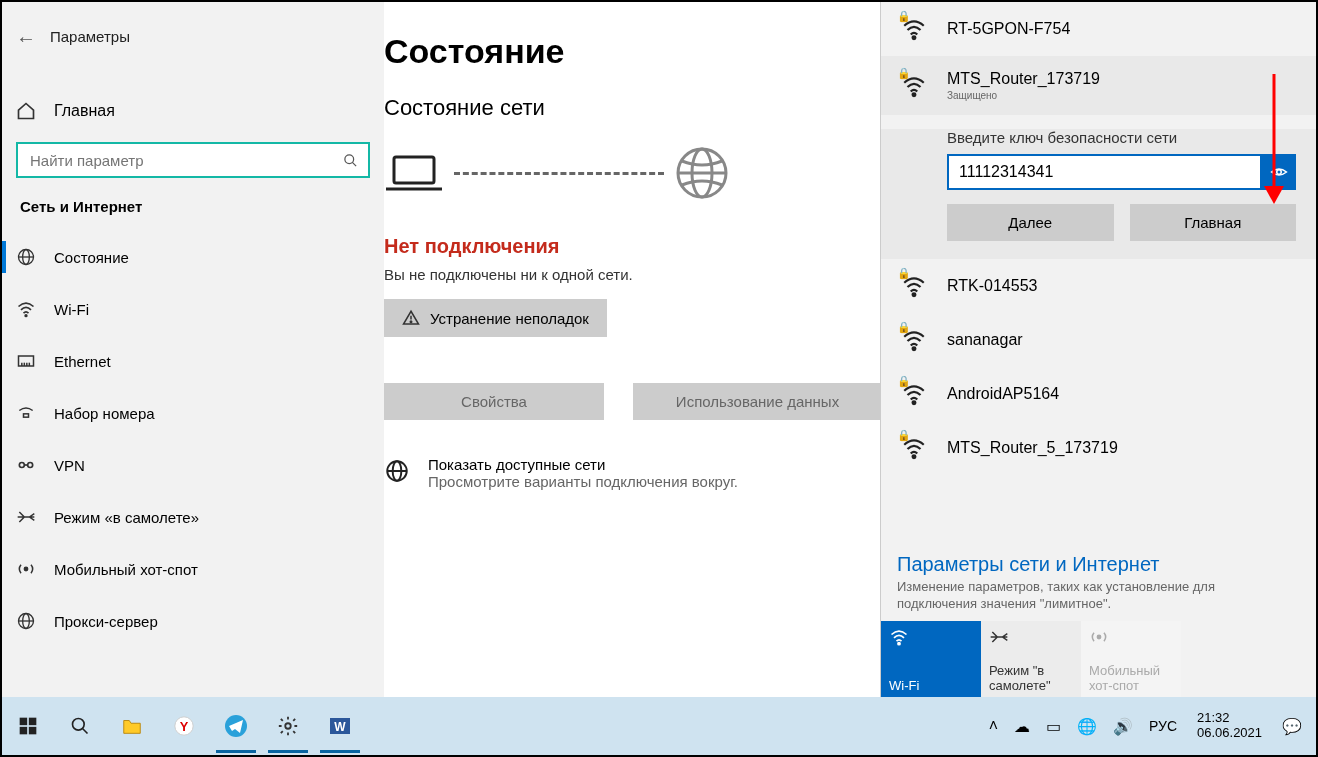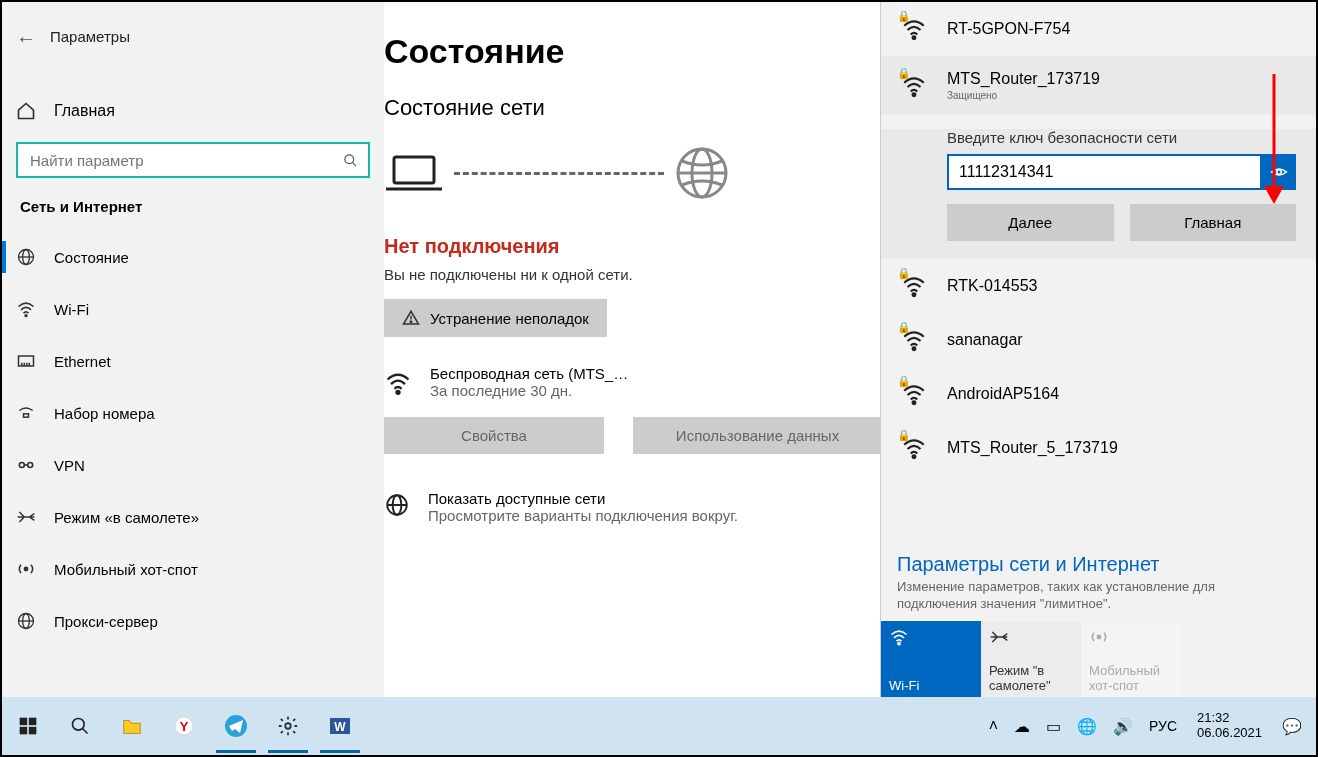--- a/index.html
+++ b/index.html
@@ -224,34 +224,20 @@
 
         <div class="trouble-btn">
           <svg width="18" height="18" viewBox="0 0 24 24" fill="none" stroke="#333" stroke-width="2">
               <path d="M12 3 L22 20 L2 20 Z"></path>
               <line x1="12" y1="9" x2="12" y2="14"></line>
               <circle cx="12" cy="17" r="1" fill="#333"></circle>
             </svg>
           <span>Устранение неполадок</span>
         </div>
 
-        <div class="wifi-row">
-          <div class="ic">
-            <svg width="28" height="28" viewBox="0 0 24 24" fill="none" stroke="#222" stroke-width="2">
-                <path d="M3 9 Q12 1 21 9"></path>
-                <path d="M6 13 Q12 7 18 13"></path>
-                <path d="M9 17 Q12 14 15 17"></path>
-                <circle cx="12" cy="20" r="1.3" fill="#222"></circle>
-              </svg>
-          </div>
-          <div>
-            <div class="t1">Беспроводная сеть (MTS_…</div>
-            <div class="t2">За последние 30 дн.</div>
-          </div>
-        </div>
 
         <div class="btn-row">
           <div class="gray-btn">Свойства</div>
           <div class="gray-btn" style="max-width:260px">Использование данных</div>
         </div>
 
         <div class="show-nets">
           <div class="ic">
             <svg width="26" height="26" viewBox="0 0 24 24" fill="none" stroke="#222" stroke-width="1.8">
                 <circle cx="12" cy="12" r="9"></circle>

